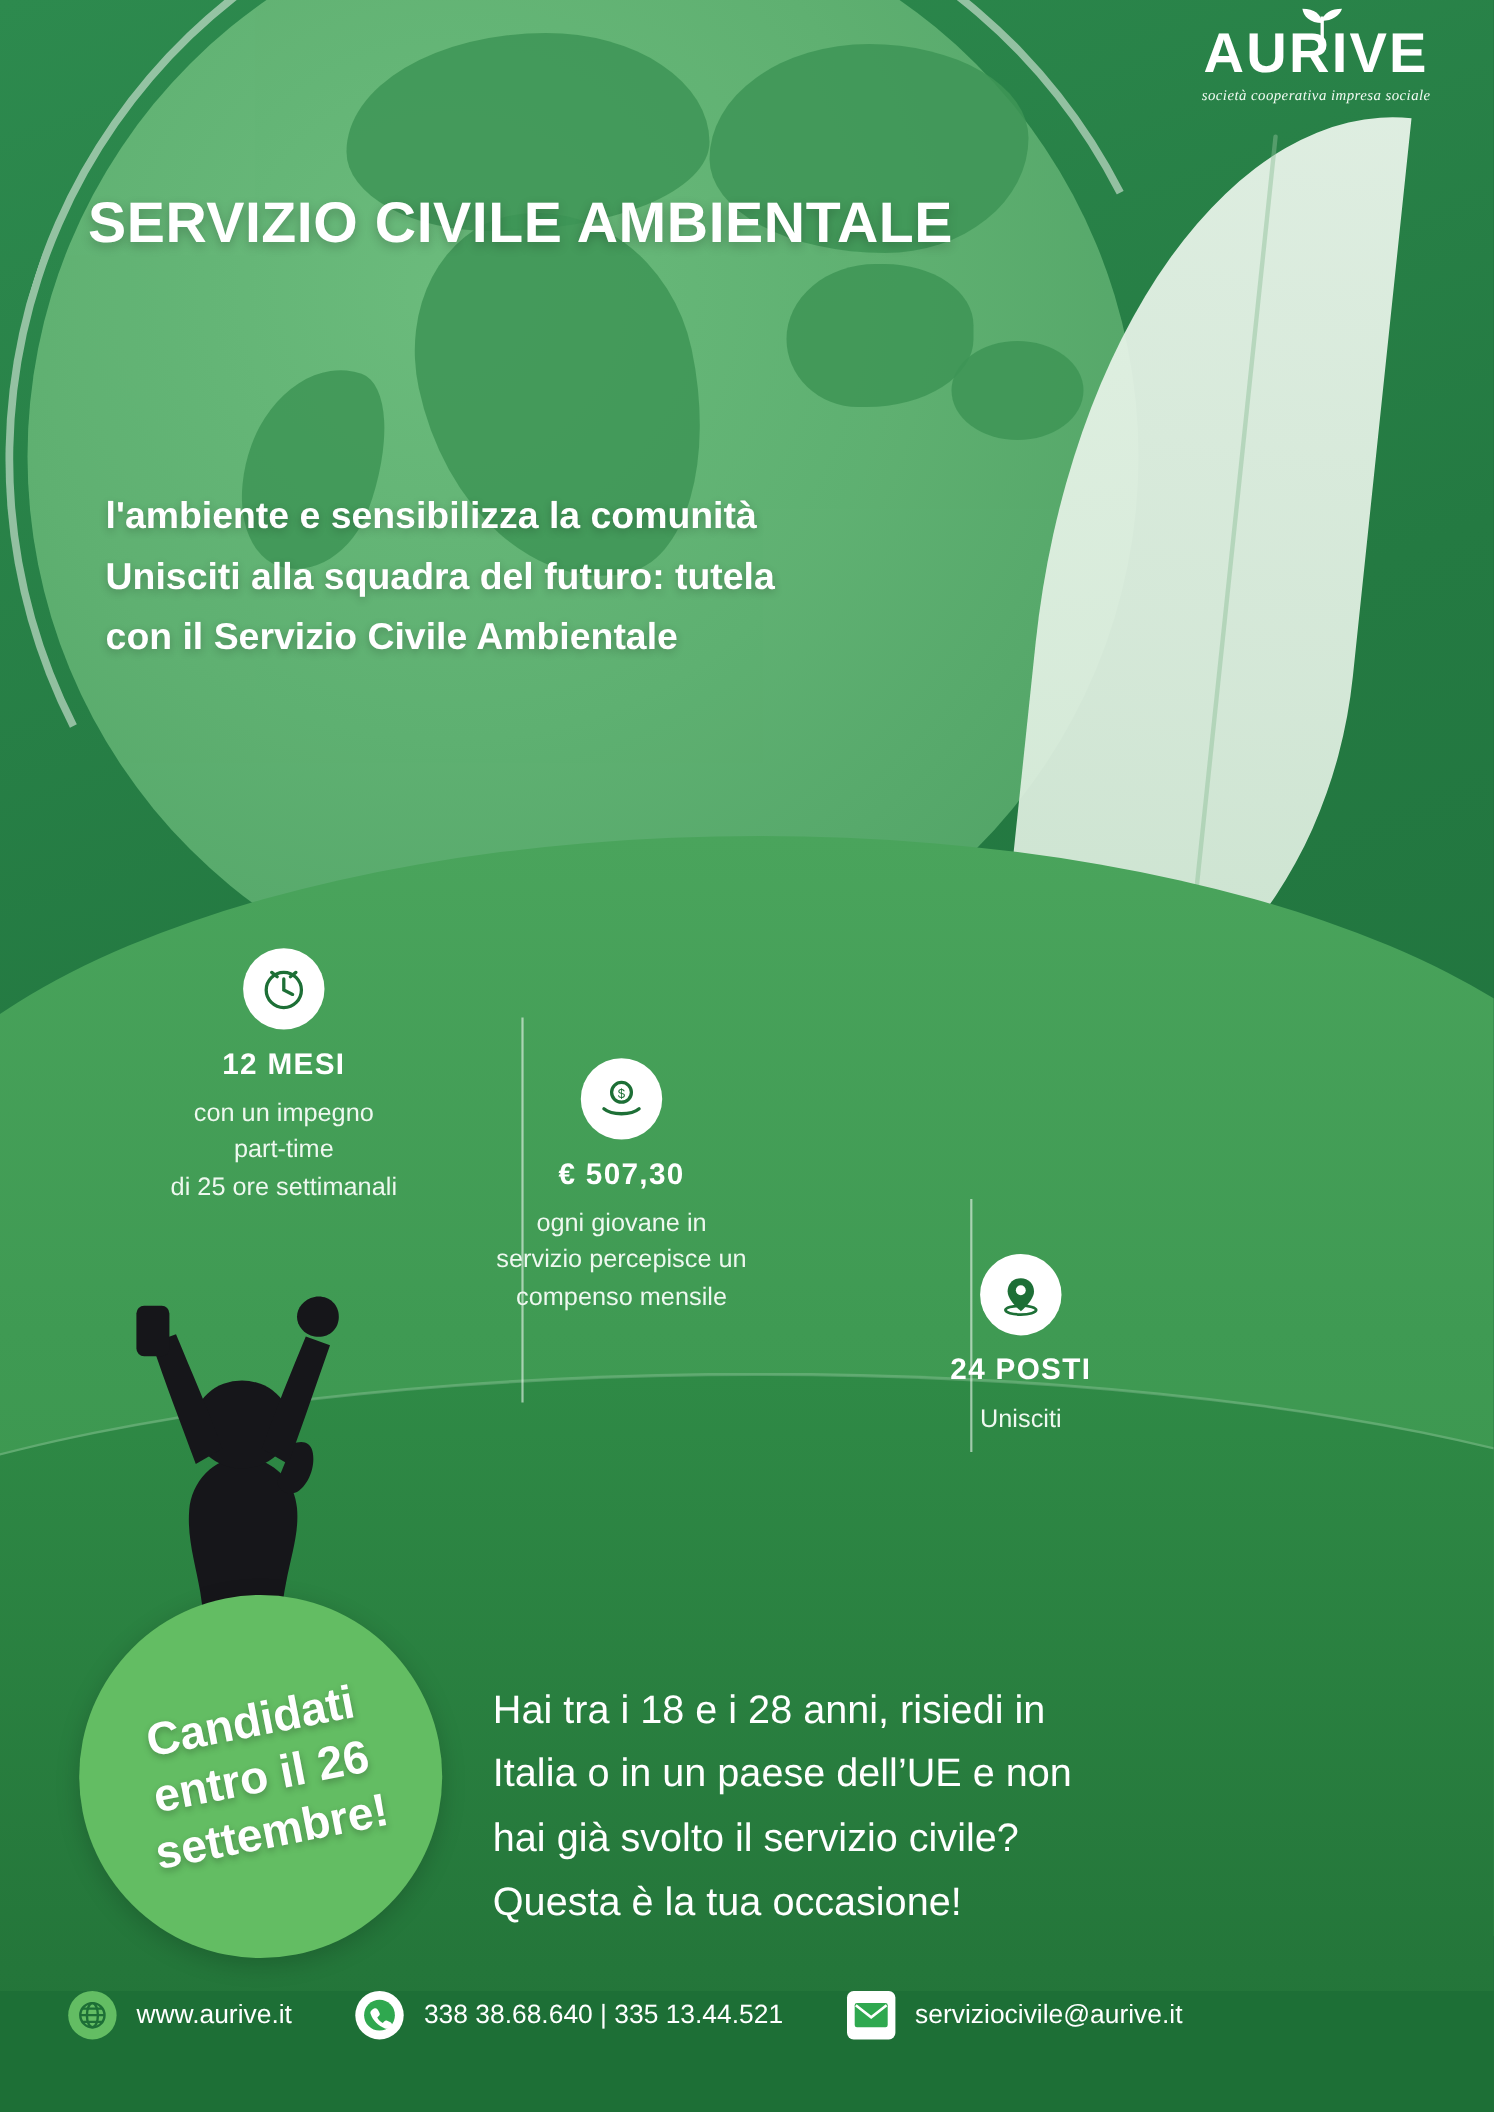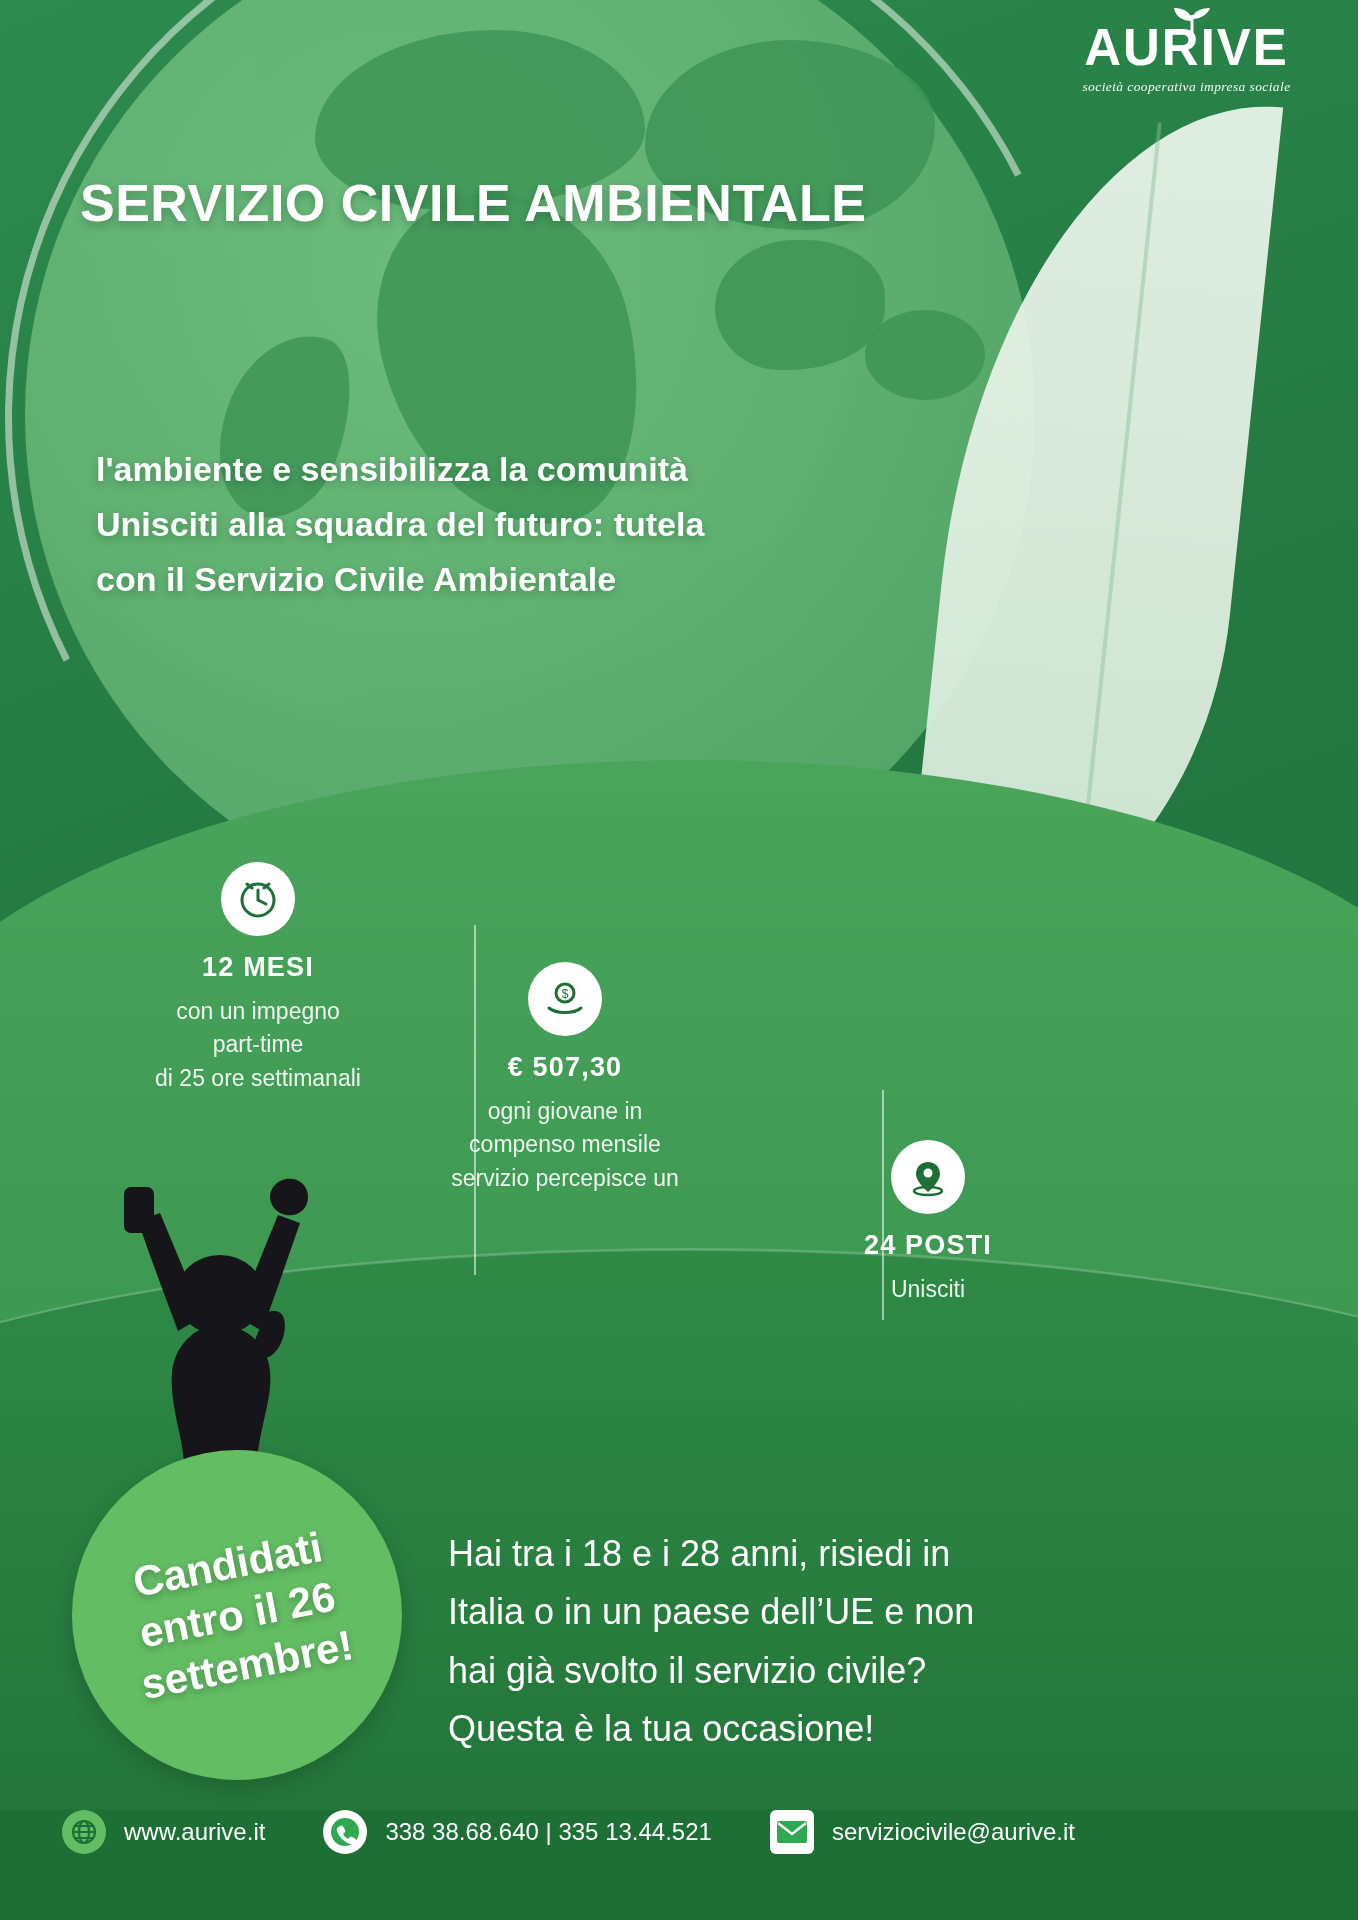--- a/index.html
+++ b/index.html
@@ -108,21 +108,21 @@
     top: 1248px;
     width: 1900px;
     height: 900px;
     border-radius: 50% 50% 0 0 / 26% 26% 0 0;
     border-top: 3px solid rgba(255,255,255,0.18);
   }
 
   
   .logo {
     position: absolute;
-    right: 44px;
+    right: 34px;
     top: 22px;
     width: 255px;
     text-align: center;
     color: #ffffff;
   }
   .logo-word {
     font-size: 51px;
     font-weight: bold;
     letter-spacing: 2px;
     line-height: 1;
@@ -344,22 +344,22 @@
     <div class="badge">
       <svg width="46" height="46" viewBox="0 0 46 46">
         <circle cx="23" cy="17" r="9" fill="none" stroke="#1d6f36" stroke-width="3"></circle>
         <text x="23" y="22" font-size="12" text-anchor="middle" fill="#1d6f36" font-family="Liberation Sans, sans-serif">$</text>
         <path d="M7 32 C14 38, 32 38, 39 32" fill="none" stroke="#1d6f36" stroke-width="3" stroke-linecap="round"></path>
       </svg>
     </div>
     <div class="title">€ 507,30</div>
     <div class="desc">
       <div>ogni giovane in</div>
+      <div>servizio percepisce un</div>
       <div>compenso mensile</div>
-      <div>servizio percepisce un</div>
     </div>
   </div>
 
   <div class="fact fact-3">
     <div class="badge">
       <svg width="46" height="46" viewBox="0 0 46 46">
         <path d="M23 8 C16 8 11 13 11 20 C11 28 23 38 23 38 C23 38 35 28 35 20 C35 13 30 8 23 8 Z" fill="#1d6f36"></path>
         <circle cx="23" cy="19" r="4.5" fill="#ffffff"></circle>
         <ellipse cx="23" cy="37" rx="14" ry="4" fill="none" stroke="#1d6f36" stroke-width="2.5"></ellipse>
       </svg>

